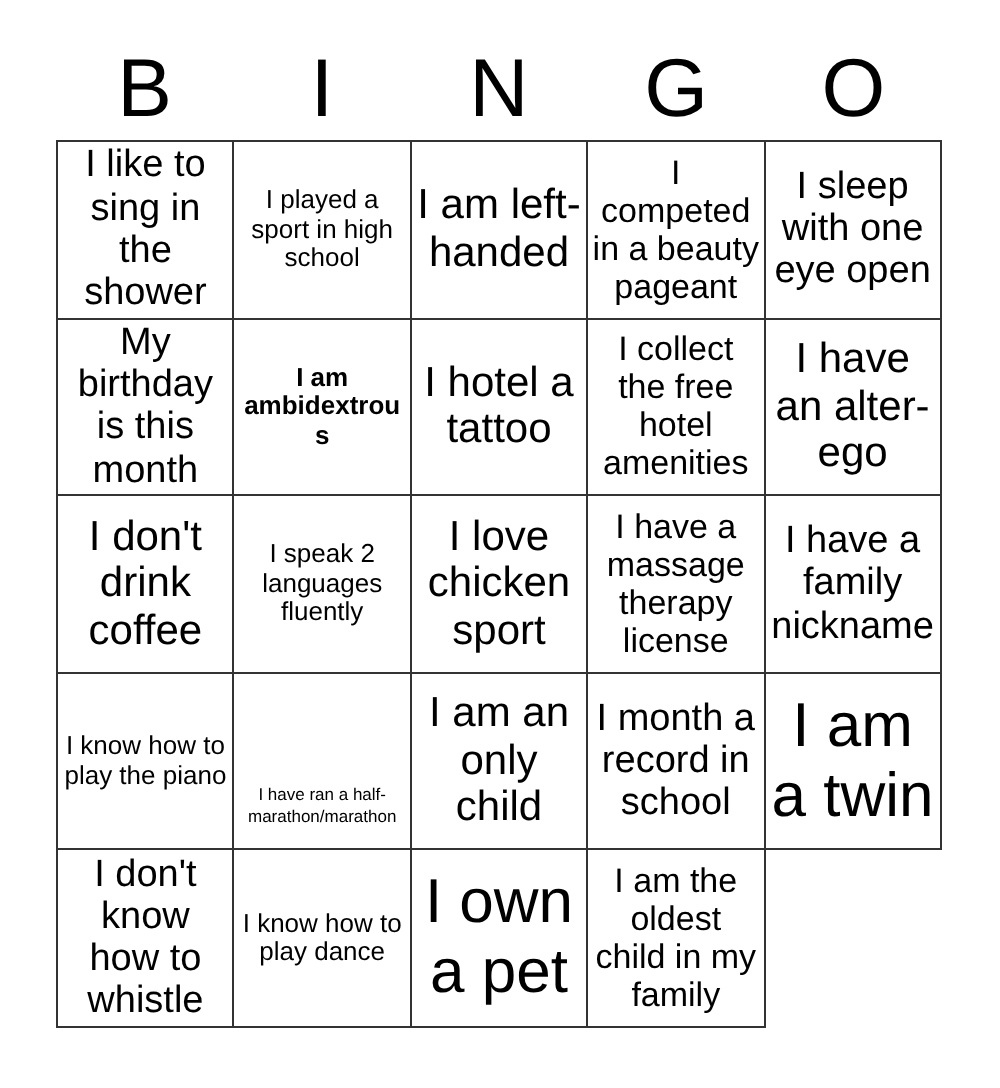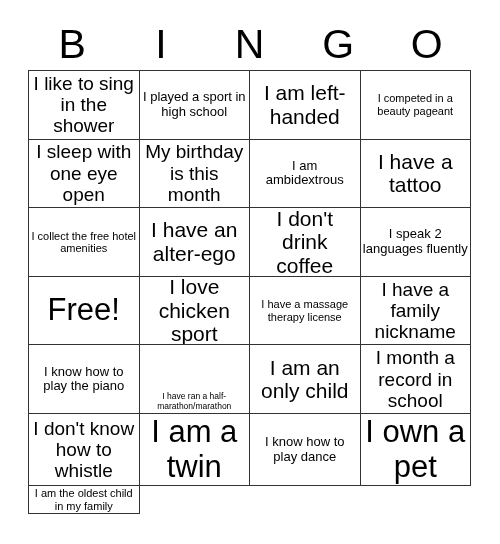--- a/index.html
+++ b/index.html
@@ -38,21 +38,21 @@
     letter-spacing: 0px;
     font-family: "Liberation Sans", sans-serif;
   }
   #grid {
     position: absolute;
     left: 28px;
     top: 70px;
     width: 443px;
     height: 444px;
     display: grid;
-    grid-template-columns: repeat(4, 1fr);
+    grid-template-columns: repeat(5, 1fr);
     grid-template-rows: repeat(5, 1fr);
     border-top: 1px solid #333333;
     border-left: 1px solid #333333;
     box-sizing: border-box;
     background: #ffffff;
   }
   .cell {
     border-right: 1px solid #333333;
     border-bottom: 1px solid #333333;
     box-sizing: border-box;
@@ -71,22 +71,22 @@
     line-height: 1.12;
     word-wrap: break-word;
     overflow-wrap: break-word;
     hyphens: none;
   }
   
   .fs-xxl { font-size: 31px; }
   .fs-xl  { font-size: 21px; }
   .fs-l   { font-size: 19px; }
   .fs-m   { font-size: 13px; }
-  .fs-s   { font-size: 11px; }
-  .fs-xs  { font-size: 13px; }
+  .fs-s   { font-size: 17px; }
+  .fs-xs  { font-size: 13px; font-weight: bold; }
   .fs-xxs { font-size: 8.5px; line-height: 1.2; margin-top: 44px; }
 </style>
 </head>
 <body>
 
 <div id="card">
 
   <div id="header-row">
     <div class="header-letter">B</div>
     <div class="header-letter">I</div>
@@ -112,37 +112,34 @@
         <span class="cell-text fs-l">I sleep with one eye open</span>
       </div>
 
     <div class="cell">
         <span class="cell-text fs-l">My birthday is this month</span>
       </div>
     <div class="cell">
         <span class="cell-text fs-xs">I am ambidextrous</span>
       </div>
     <div class="cell">
-        <span class="cell-text fs-xl">I have a tattoo</span>
+        <span class="cell-text fs-xl">I hotel a tattoo</span>
       </div>
     <div class="cell">
         <span class="cell-text fs-s">I collect the free hotel amenities</span>
       </div>
     <div class="cell">
         <span class="cell-text fs-xl">I have an alter-ego</span>
       </div>
 
     <div class="cell">
         <span class="cell-text fs-xl">I don't drink coffee</span>
       </div>
     <div class="cell">
         <span class="cell-text fs-m">I speak 2 languages fluently</span>
-      </div>
-    <div class="cell">
-        <span class="cell-text fs-xxl">Free!</span>
       </div>
     <div class="cell">
         <span class="cell-text fs-xl">I love chicken sport</span>
       </div>
     <div class="cell">
         <span class="cell-text fs-s">I have a massage therapy license</span>
       </div>
 
     <div class="cell">
         <span class="cell-text fs-l">I have a family nickname</span>
@@ -154,24 +151,24 @@
         <span class="cell-text fs-xxs">I have ran a half-marathon/marathon</span>
       </div>
     <div class="cell">
         <span class="cell-text fs-xl">I am an only child</span>
       </div>
     <div class="cell">
         <span class="cell-text fs-l">I month a record in school</span>
       </div>
 
     <div class="cell">
-        <span class="cell-text fs-l">I don't know how to whistle</span>
+        <span class="cell-text fs-xxl">I am a twin</span>
       </div>
     <div class="cell">
-        <span class="cell-text fs-xxl">I am a twin</span>
+        <span class="cell-text fs-l">I don't know how to whistle</span>
       </div>
     <div class="cell">
         <span class="cell-text fs-m">I know how to play dance</span>
       </div>
     <div class="cell">
         <span class="cell-text fs-xxl">I own a pet</span>
       </div>
     <div class="cell">
         <span class="cell-text fs-s">I am the oldest child in my family</span>
       </div>

